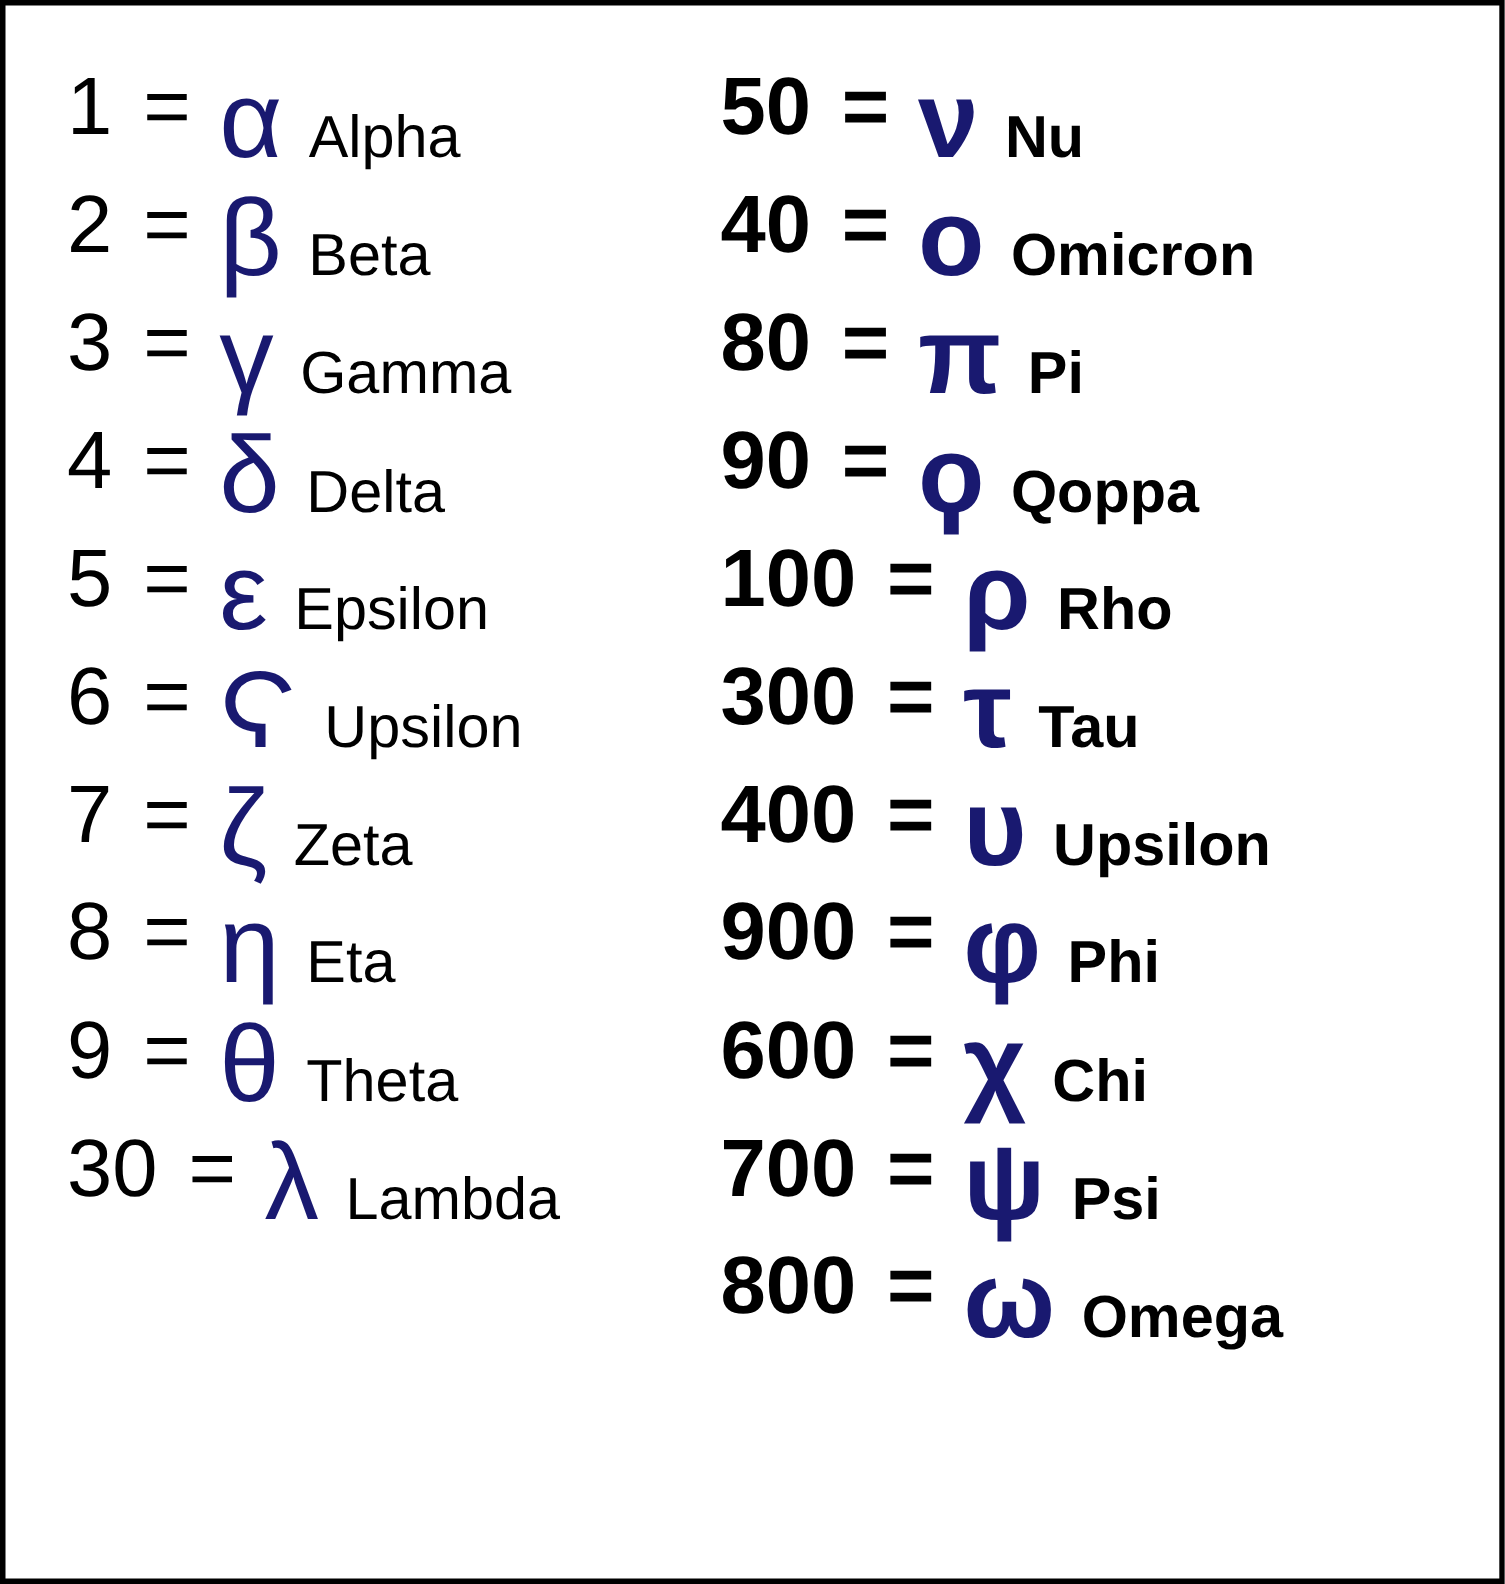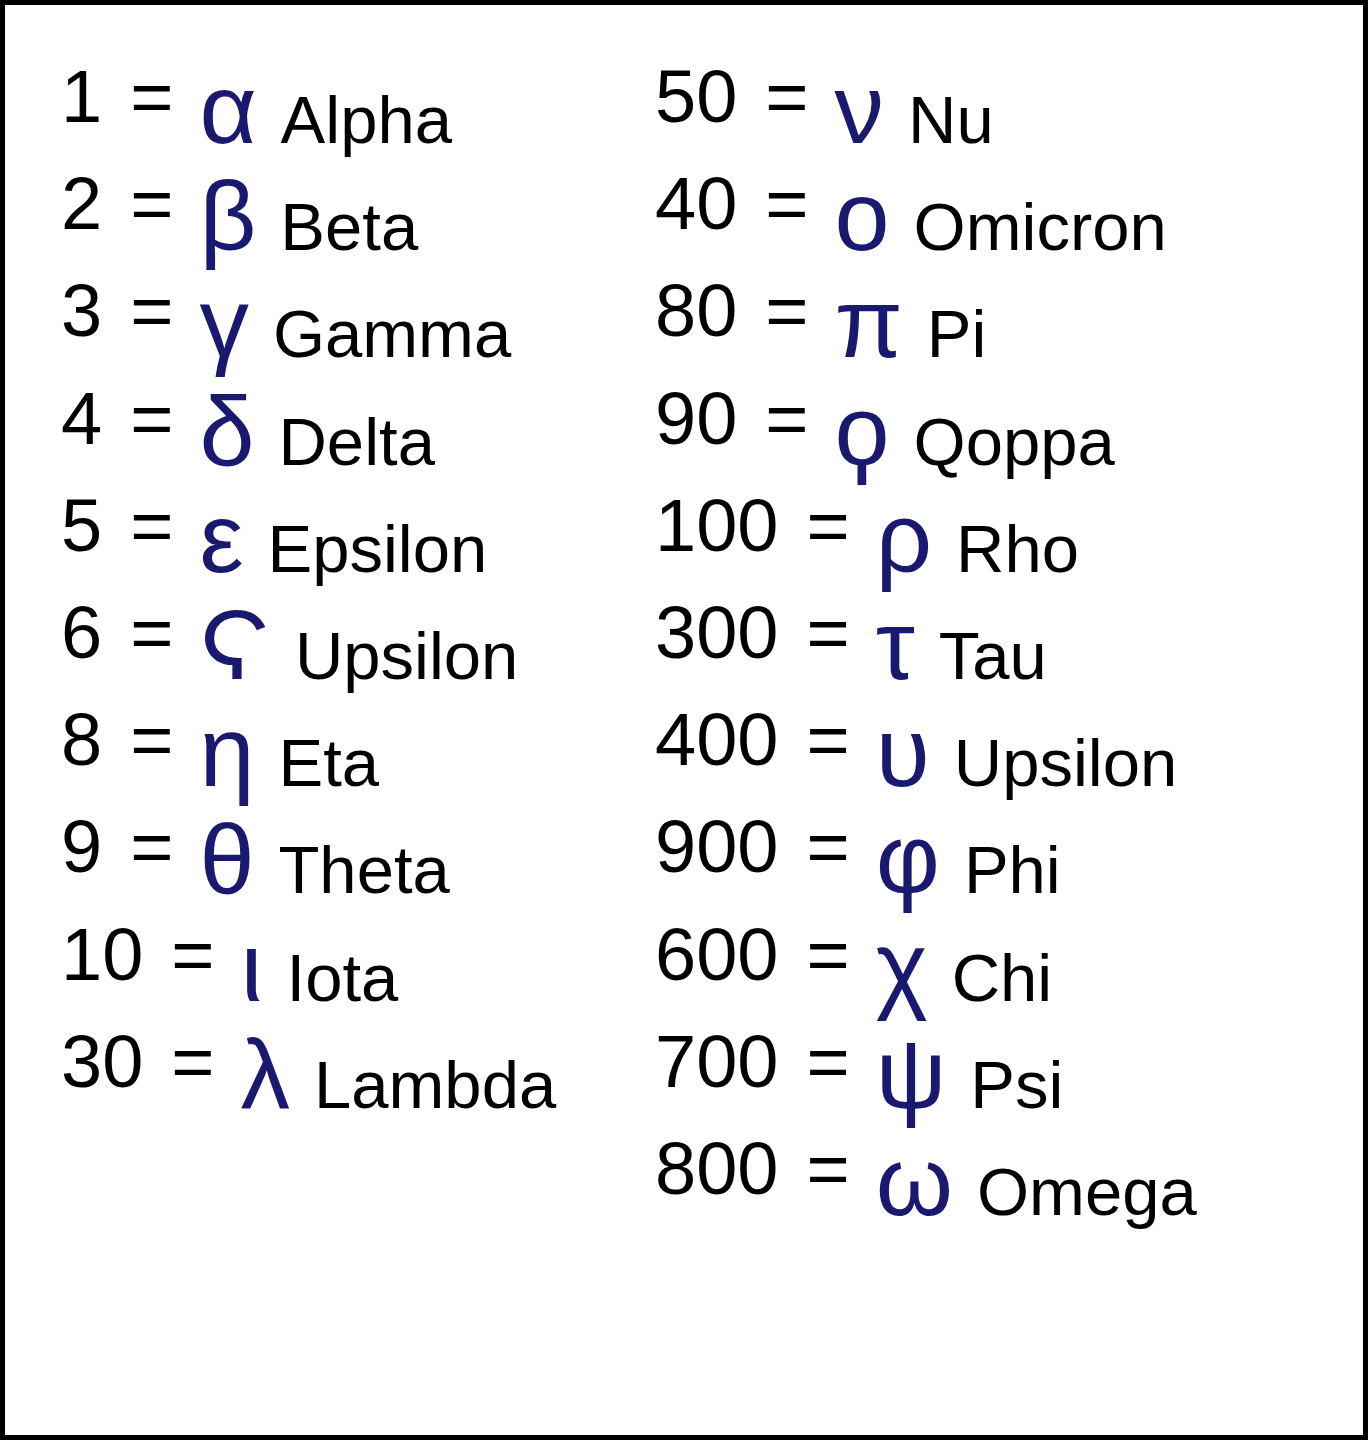--- a/index.html
+++ b/index.html
@@ -16,21 +16,21 @@
     border: 5px solid var(--border-color, #000000);
     overflow: hidden;
     font-family: "Liberation Sans", sans-serif;
   }
   .column {
     position: absolute;
     top: 38px;
     white-space: nowrap;
   }
   .column.left  { left: 56px; }
-  .column.right { left: 650px; }
+  .column.right { left: 650px; font-weight: bold; }
   .row {
     height: 107.2px;
     line-height: 107.2px;
     font-size: 74px;
     color: var(--text-color, #000000);
     white-space: nowrap;
   }
   .num {
     color: var(--text-color, #000000);
   }
@@ -41,21 +41,21 @@
   .letter {
     font-family: "Liberation Sans", "DejaVu Sans", sans-serif;
     font-size: 99px;
     line-height: 0;
     color: var(--letter-color, #191970);
     position: relative;
     top: 21px;
     margin-left: 26px;
   }
   .name {
-    font-size: 67px;
+    font-size: 54px;
     line-height: 0;
     color: var(--text-color, #000000);
     position: relative;
     top: 21px;
     margin-left: 24px;
   }
 </style>
 </head>
 <body>
 
@@ -66,26 +66,26 @@
   <div class="row"><span class="num">2</span><span class="eq">=</span><span class="letter">β</span><span class="name">Beta</span></div>
 
   <div class="row"><span class="num">3</span><span class="eq">=</span><span class="letter">γ</span><span class="name">Gamma</span></div>
 
   <div class="row"><span class="num">4</span><span class="eq">=</span><span class="letter">δ</span><span class="name">Delta</span></div>
 
   <div class="row"><span class="num">5</span><span class="eq">=</span><span class="letter">ε</span><span class="name">Epsilon</span></div>
 
   <div class="row"><span class="num">6</span><span class="eq">=</span><span class="letter">Ϛ</span><span class="name">Upsilon</span></div>
 
+  <div class="row"><span class="num">7</span><span class="eq">=</span><span class="letter">ζ</span><span class="name">Zeta</span></div>
 
   <div class="row"><span class="num">8</span><span class="eq">=</span><span class="letter">η</span><span class="name">Eta</span></div>
 
   <div class="row"><span class="num">9</span><span class="eq">=</span><span class="letter">θ</span><span class="name">Theta</span></div>
 
-  <div class="row"><span class="num">10</span><span class="eq">=</span><span class="letter">ι</span><span class="name">Iota</span></div>
 
 
   <div class="row"><span class="num">30</span><span class="eq">=</span><span class="letter">λ</span><span class="name">Lambda</span></div>
 
 </div>
   <div class="column right">
   <div class="row"><span class="num">50</span><span class="eq">=</span><span class="letter">ν</span><span class="name">Nu</span></div>
 
 
   <div class="row"><span class="num">40</span><span class="eq">=</span><span class="letter">ο</span><span class="name">Omicron</span></div>

